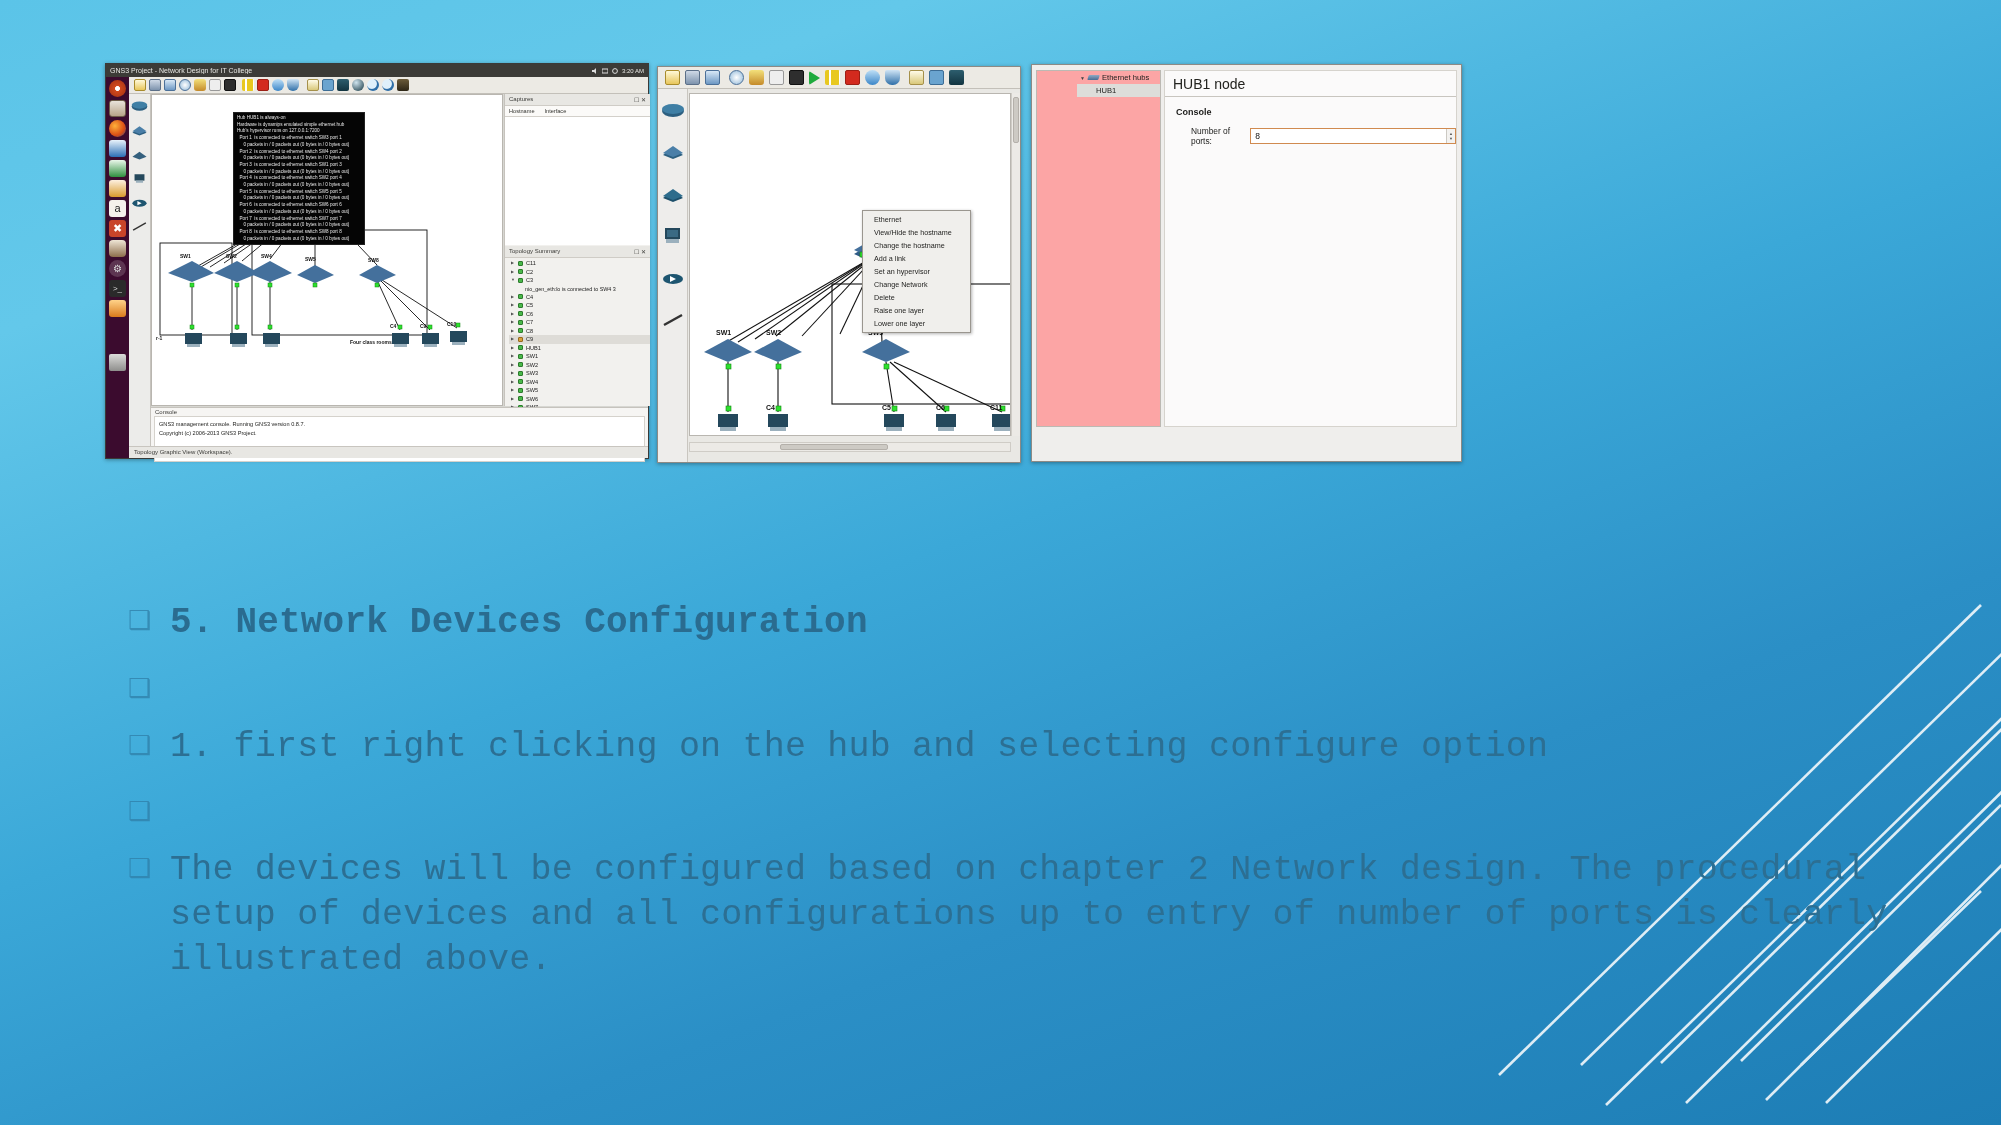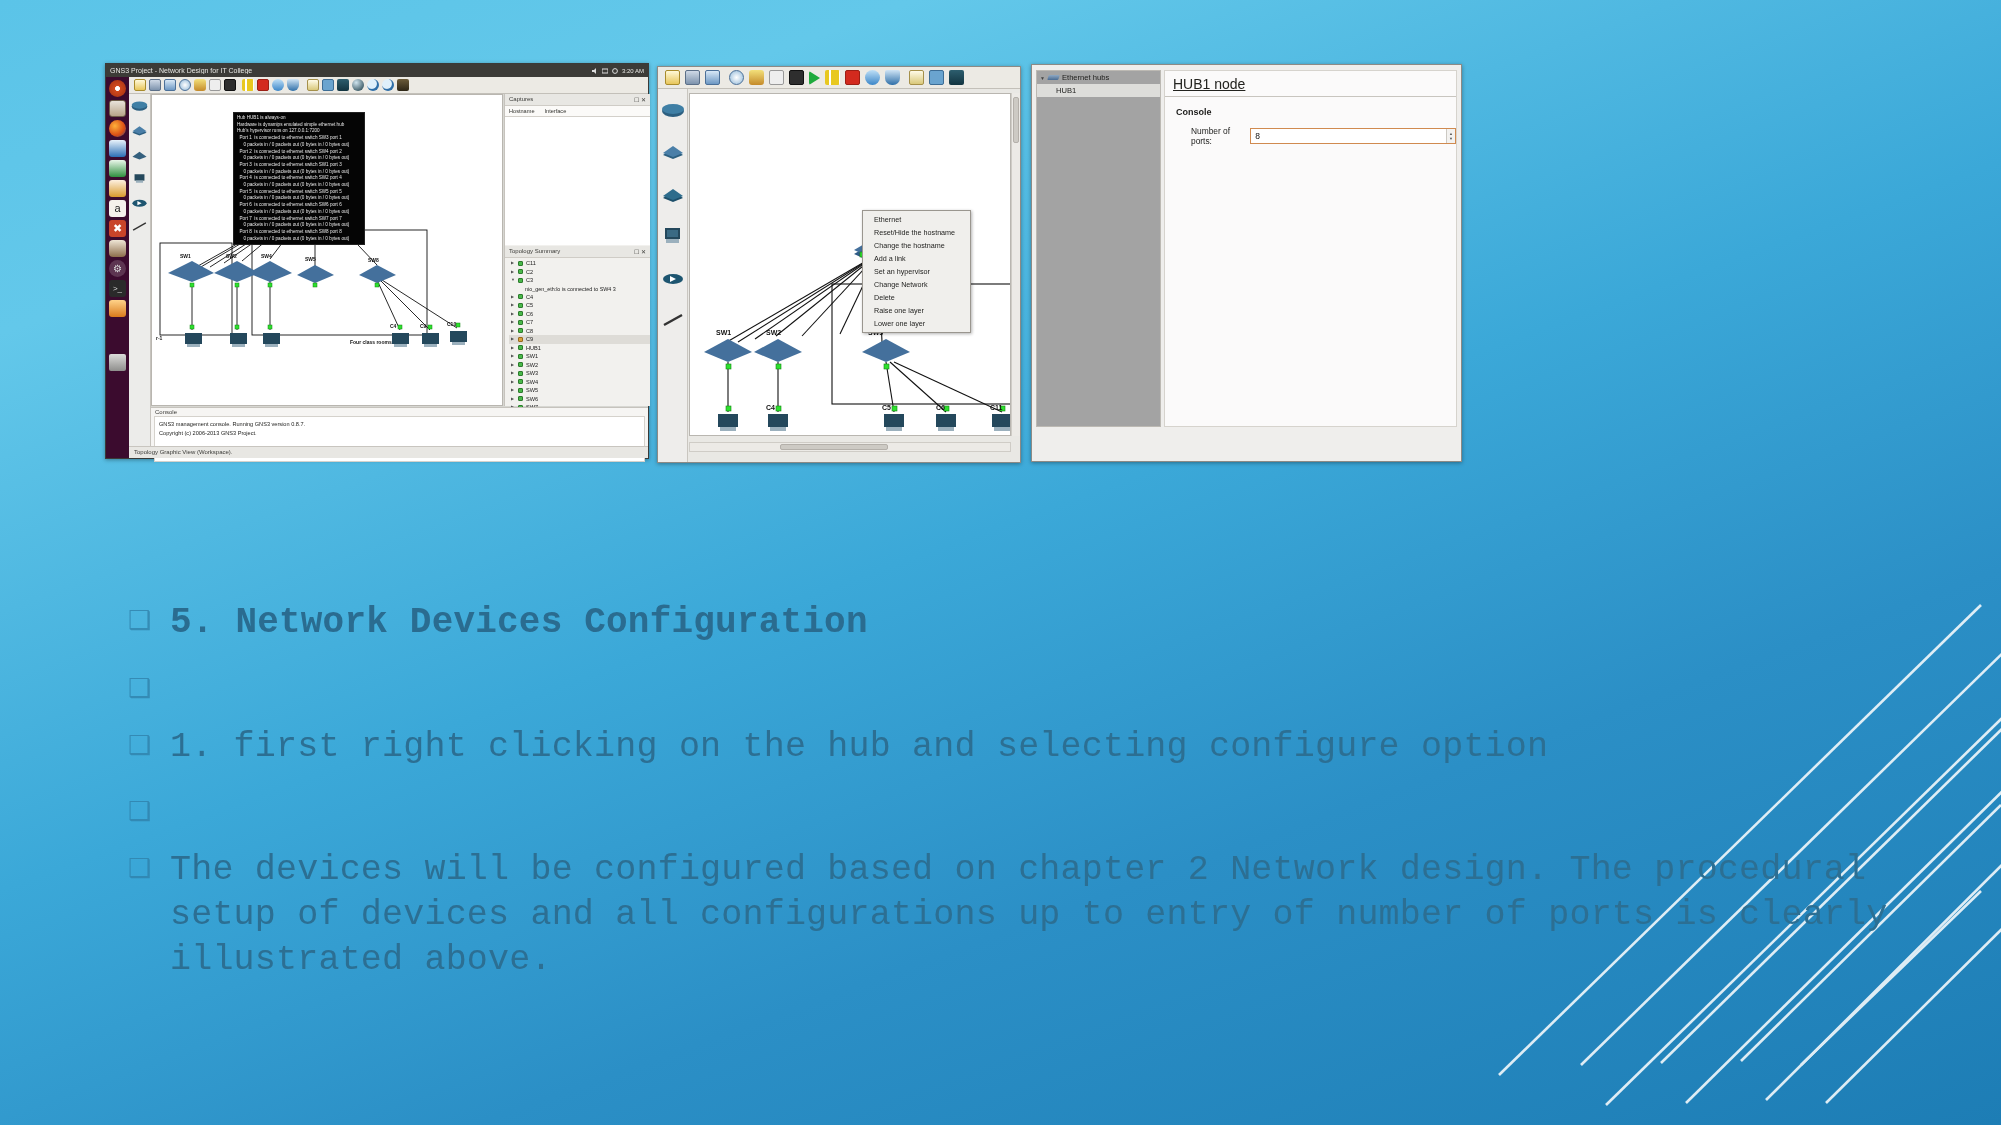--- a/index.html
+++ b/index.html
@@ -94,30 +94,30 @@
   .scroll-v i { position:absolute; left:1px; top:4px; width:6px; height:46px; background:#cdcac4;
                 border:1px solid #b4b0aa; border-radius:2px; display:block;}
 
   #ctxmenu { position:absolute; left:862px; top:210px; width:109px; background:#f0efec;
              border:1px solid #9a968f; z-index:40; padding:2px 0;
              box-shadow:1px 1px 3px rgba(0,0,0,.3);}
   #ctxmenu .mi { font-size:7.2px; color:#1d1d1b; padding:2px 6px 2px 11px; line-height:1.25; white-space:nowrap;}
 
   
   #win3 { left:1031px; top:64px; width:431px; height:398px; background:#efeeec; border:1px solid #8d8a85;}
-  .cfg-tree { position:absolute; left:4px; top:5px; width:125px; bottom:34px; background:#a3a3a3;
-              border:1px solid #bcb9b3;}
+  .cfg-tree { position:absolute; left:4px; top:5px; width:125px; bottom:34px; background:#fca5a5;
+              border:1px solid #bcb9b3;padding-left:40px;}
   .tr-row { font-size:7.6px; color:#1d1d1b; padding:2px 3px; display:flex; align-items:center; gap:3px;}
   .tr-row.child { padding-left:19px; background:#ddddda;}
   .tr-arw { font-size:5px; color:#444;}
   .hub-glyph { width:11px; height:5px; background:linear-gradient(#8fa9c4,#4a6c93); border-radius:1px;
                transform:skewX(-18deg); display:inline-block;}
   .cfg-right { position:absolute; left:132px; top:5px; right:4px; bottom:34px; background:#fbfafa;
                border:1px solid #d6d3cd;}
-  .cfg-title { font-size:14px; color:#23231f; padding:5px 8px 4px 8px; border-bottom:1px solid #c8c5bf;text-decoration:underline;}
+  .cfg-title { font-size:14px; color:#23231f; padding:5px 8px 4px 8px; border-bottom:1px solid #c8c5bf;}
   .cfg-sec { font-size:9px; font-weight:bold; color:#1d1d1b; padding:10px 0 0 11px;}
   .cfg-field { display:flex; align-items:center; gap:7px; padding:9px 0 0 26px;}
   .cfg-label { font-size:8.4px; color:#1d1d1b;}
   .spin { display:flex; border:1px solid #d08a4f; background:#fff; height:16px; width:245px;}
   .spin input { border:0; outline:0; flex:1; font-size:8.5px; padding:0 4px; font-family:inherit; color:#111;}
   .spin .btns { width:9px; border-left:1px solid #ccc9c3; background:#f3f2f0;
                 display:flex; flex-direction:column; justify-content:center; align-items:center;}
   .spin .btns span { font-size:4px; line-height:5px; color:#555;}
   .cfg-btns { position:absolute; left:0; right:0; bottom:0; height:30px; display:flex;
               align-items:center; padding:0 7px; gap:7px;}
@@ -563,21 +563,21 @@
   <div class="scroll-h">
       <i></i>
     </div>
   <div class="scroll-v">
       <i></i>
     </div>
 </div>
 
 <div id="ctxmenu">
     <div class="mi">Ethernet</div>
-    <div class="mi">Reset/Hide the hostname</div>
+    <div class="mi">View/Hide the hostname</div>
     <div class="mi">Change the hostname</div>
     <div class="mi">Add a link</div>
     <div class="mi">Set an hypervisor</div>
     <div class="mi">Change Network</div>
     <div class="mi">Delete</div>
     <div class="mi">Raise one layer</div>
     <div class="mi">Lower one layer</div>
   </div>
 
 <div class="win" id="win3">

